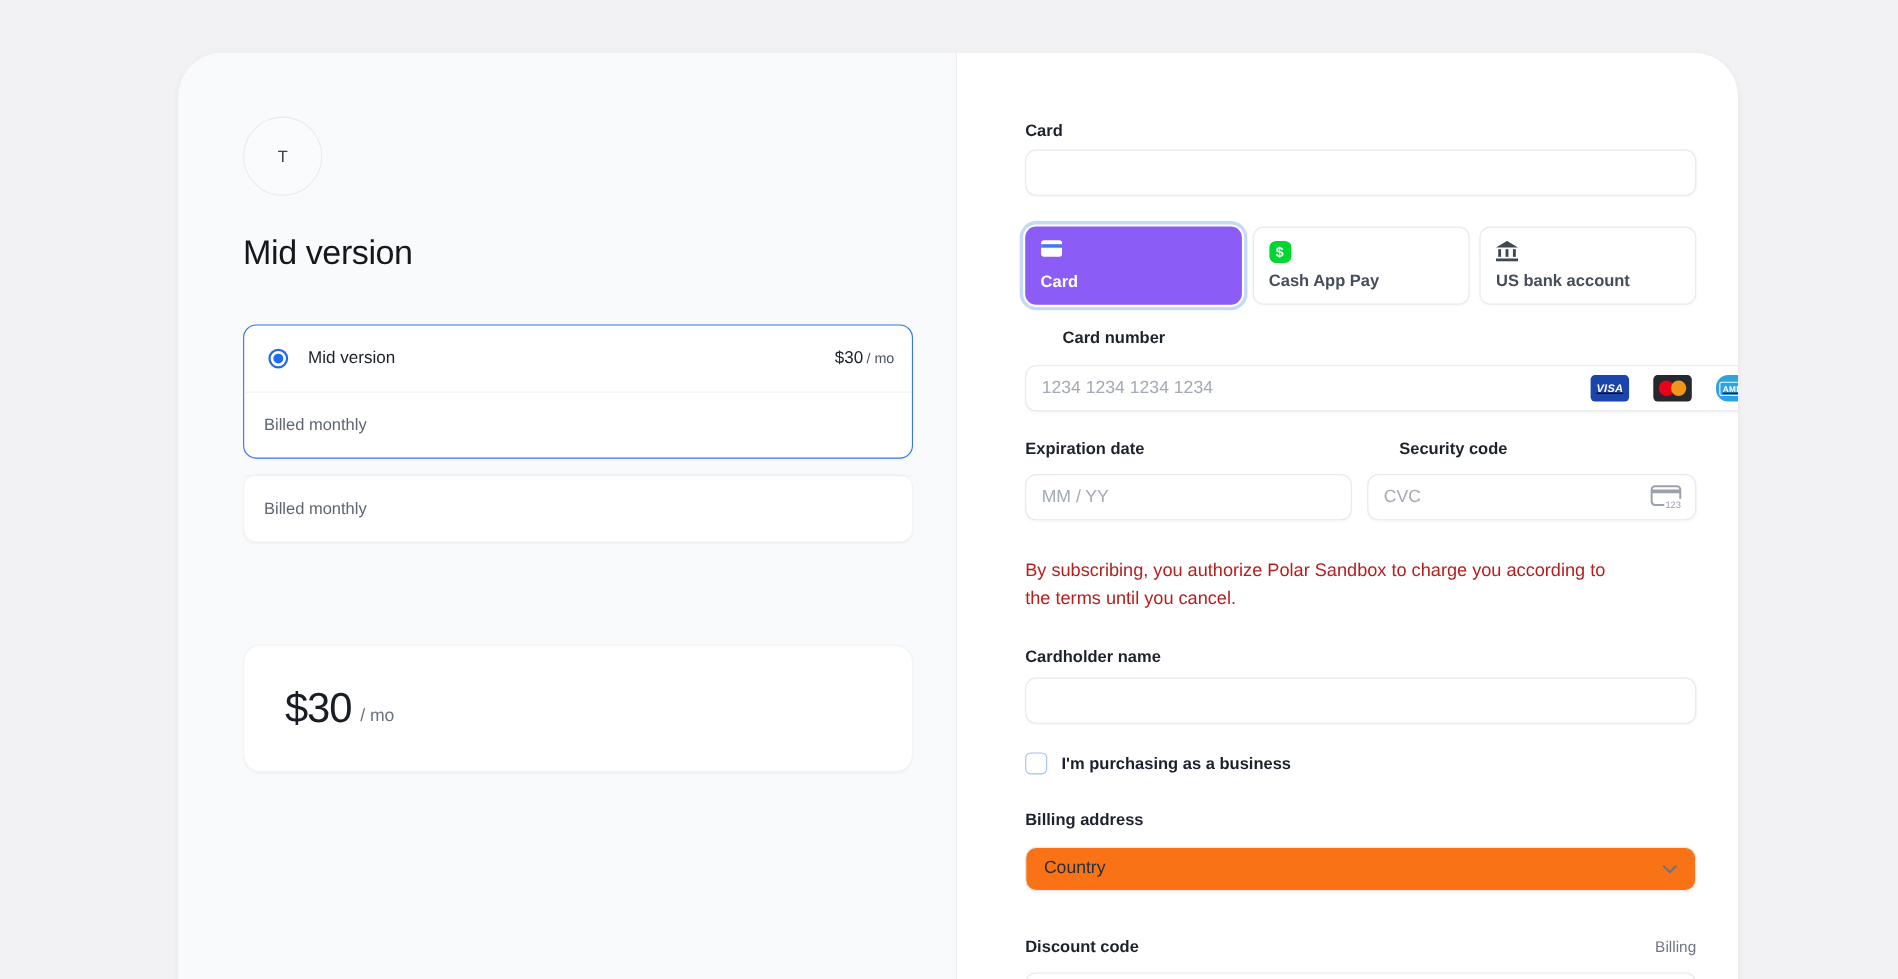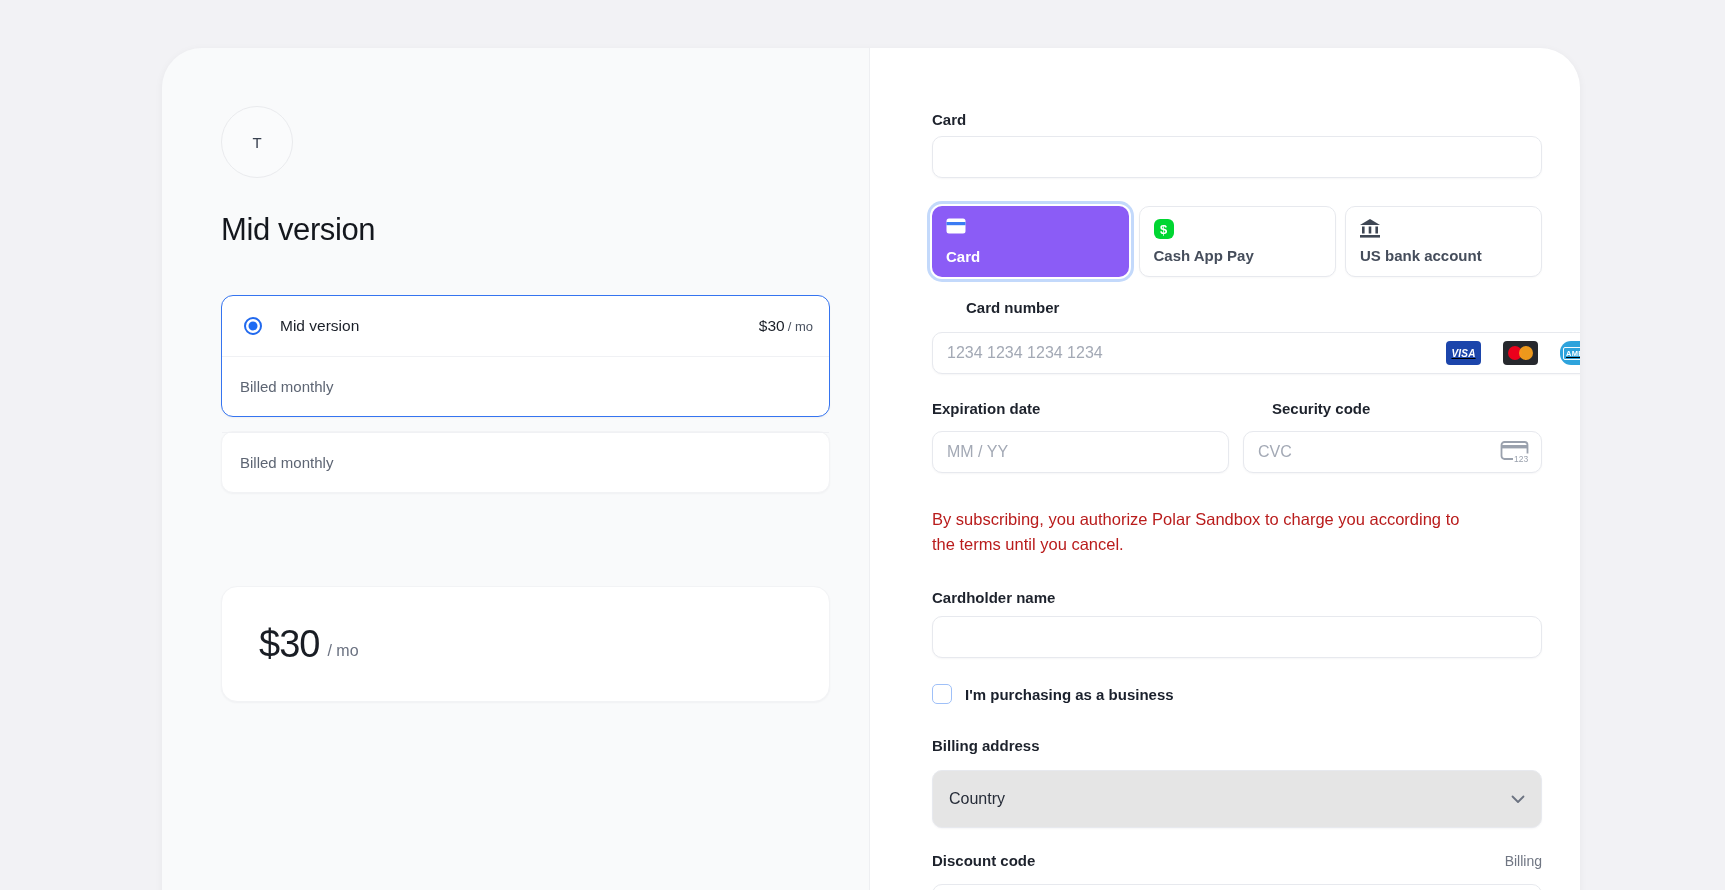--- a/index.html
+++ b/index.html
@@ -95,21 +95,21 @@
     color:#b91c1c; line-height:24.5px; }
 
   .lbl-holder { top:541px; }
   .inp-holder { top:568px; }
 
   .checkbox-row { position:absolute; left:62px; top:636px; display:flex; align-items:center; gap:13px; }
   .checkbox { width:20px; height:20px; border-radius:5px; border:1.5px solid #9FC0F8; background:#fff; cursor:pointer; }
   .checkbox-label { font-size:15px; font-weight:700; color:#1A202C; }
 
   .lbl-billing { top:689px; }
-  .country-select { position:absolute; left:62px; top:722px; width:610px; height:58px; background:#e5e5e5;
+  .country-select { position:absolute; left:62px; top:722px; width:610px; height:40px; background:#f97316;
     border:1px solid #E7E9EE; border-radius:10px; box-shadow:0 1px 2px rgba(16,24,40,.04);
     display:flex; align-items:center; justify-content:space-between; padding:0 16px; cursor:pointer; }
   .country-value { font-size:16px; color:#262C38; }
 
   .discount-row { position:absolute; left:62px; top:804px; width:610px; display:flex;
     align-items:baseline; justify-content:space-between; }
   .discount-label { font-size:15px; font-weight:700; color:#1D222C; }
   .optional-tag { font-size:14px; color:#707683; }
   .inp-discount { top:836px; }
 </style>

